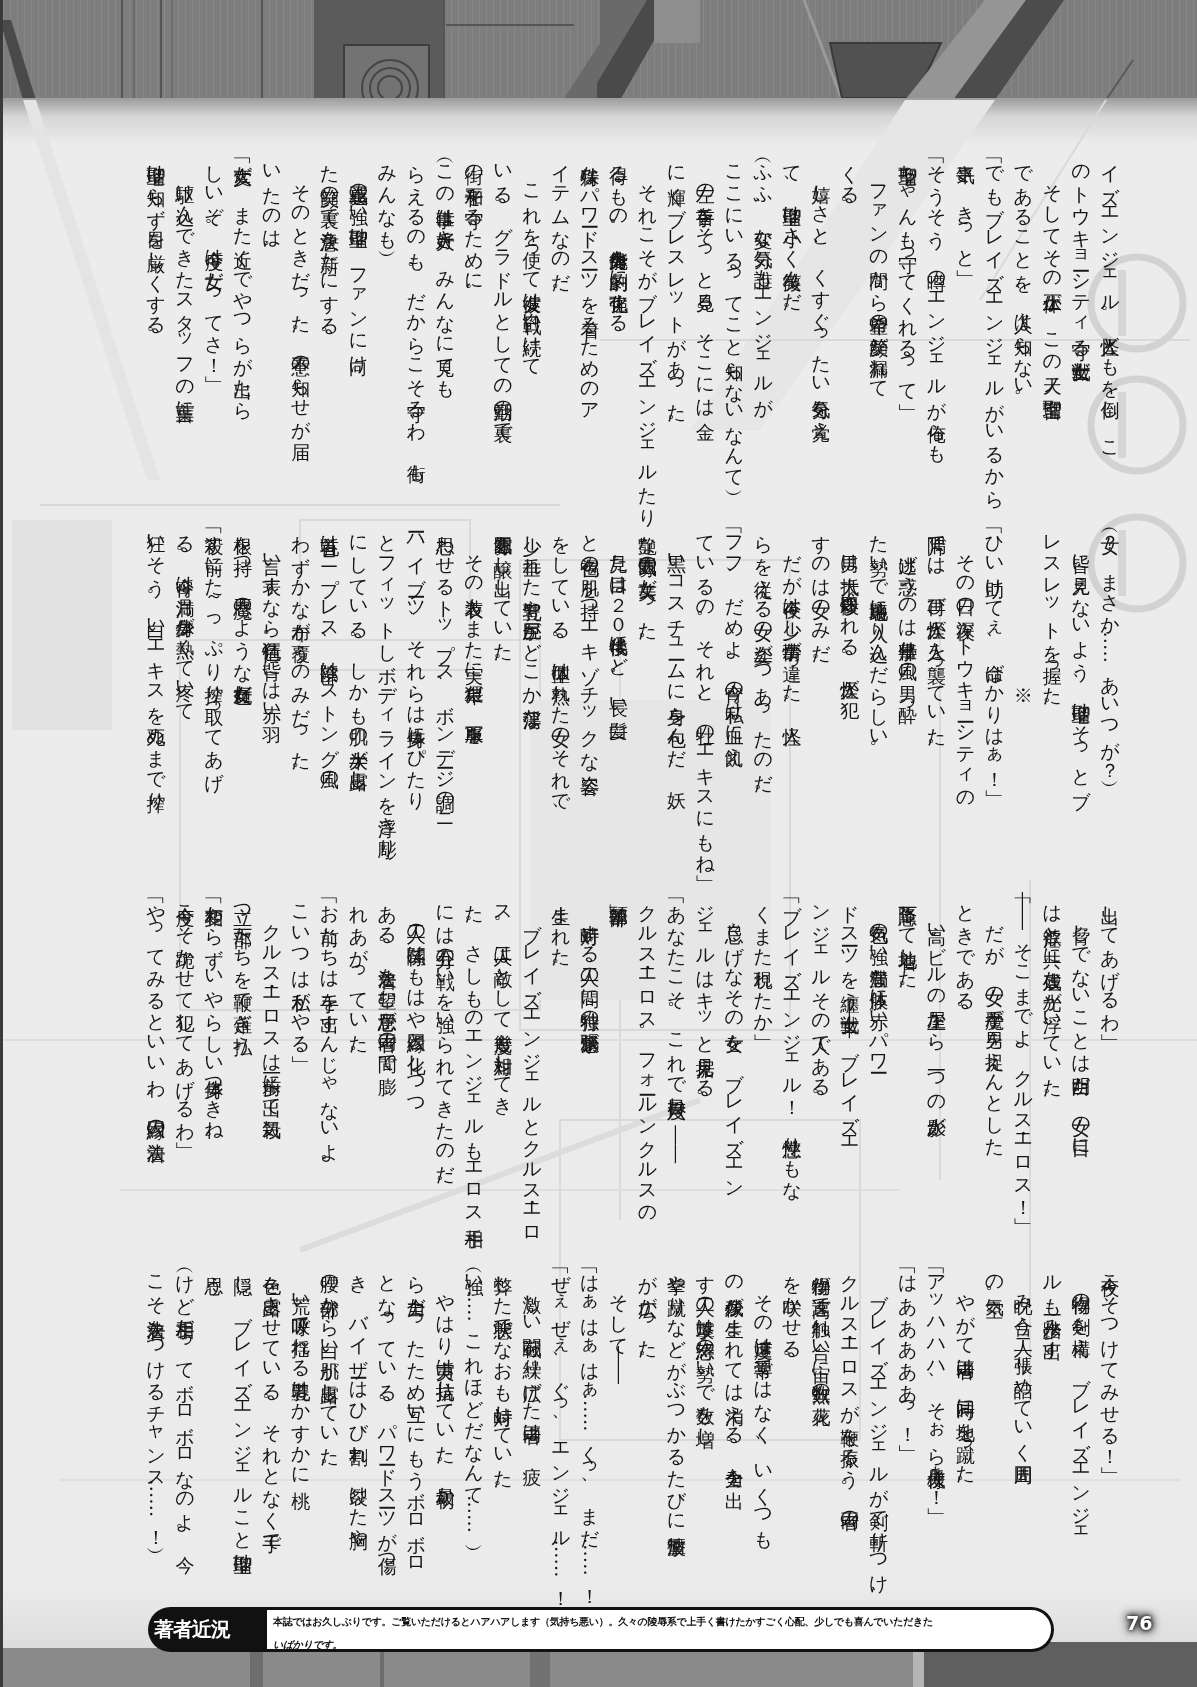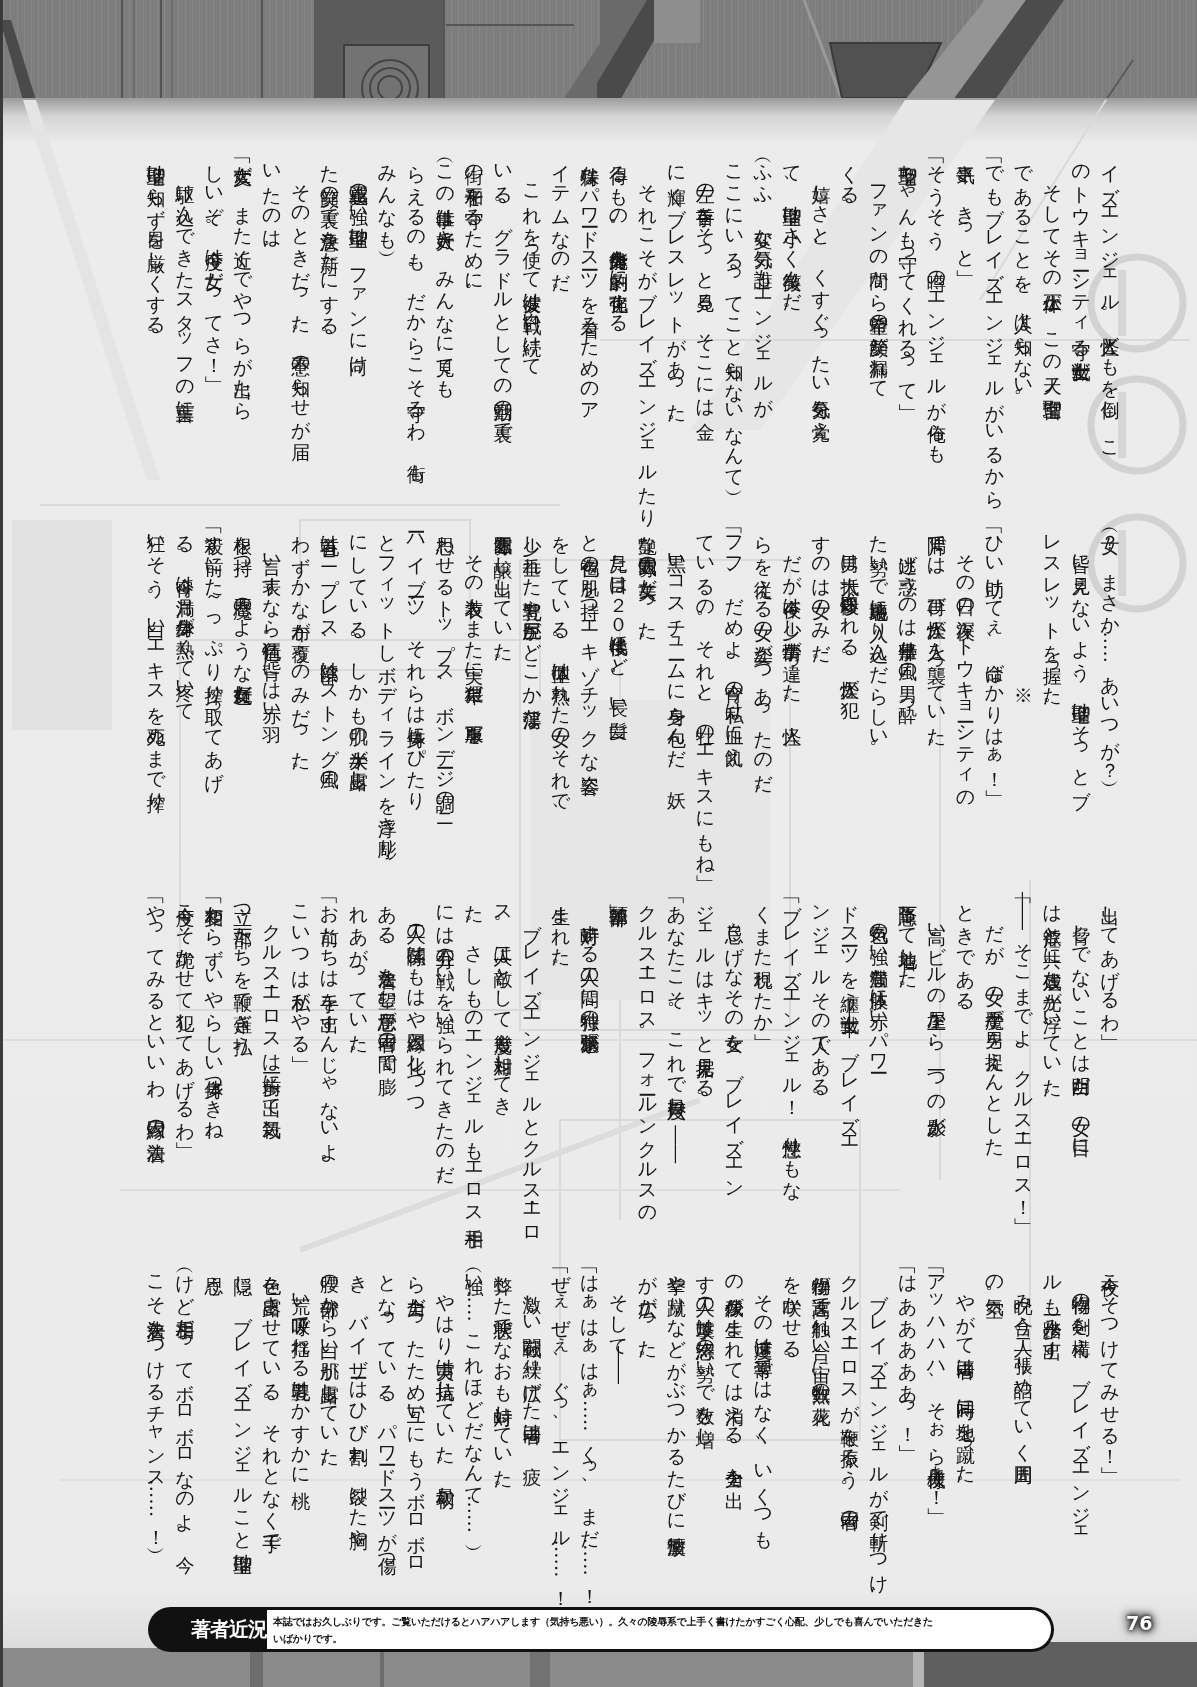--- a/index.html
+++ b/index.html
@@ -18,33 +18,33 @@
   .tier .col { white-space: nowrap; height: 326px; overflow: visible; }
   .t1 { top: 152px; } .t2 { top: 522px; } .t3 { top: 892px; } .t4 { top: 1262px; }
 
   .footer {
     position: absolute; left: 148px; top: 1607px; width: 906px; height: 45px;
     background: #111111; border-radius: 23px;
   }
   .footer-label {
     position: absolute; left: 6px; top: 0; width: 113px; height: 45px;
     color: #ffffff; font-family: "DejaVu Sans", "Liberation Sans", sans-serif;
-    font-weight: bold; font-size: 20px; line-height: 45px; text-align: right; letter-spacing: -1px;
+    font-weight: bold; font-size: 20px; line-height: 45px; text-align: left; letter-spacing: -1px;
   }
   .footer-box {
     position: absolute; left: 119px; top: 3px; right: 3px; bottom: 3px;
     background: #ffffff; border-radius: 0 20px 20px 0;
   }
   .footer-line {
     position: absolute; left: 6px; white-space: nowrap;
     font-family: "DejaVu Sans", "Liberation Sans", sans-serif;
     font-weight: bold; font-size: 10px; line-height: 13px; color: #111111;
     letter-spacing: -0.3px;
   }
-  .fl1 { top: 5px; } .fl2 { top: 22px; }
+  .fl1 { top: 5px; } .fl2 { top: 28px; font-style: italic; }
   .page-number {
     position: absolute; left: 1094px; top: 1612px;
     font-family: "DejaVu Sans", "Liberation Sans", sans-serif;
     font-weight: bold; font-size: 19px; color: #ffffff;
     text-shadow: 0 0 3px #1a1a1a, 0 0 6px #1a1a1a, 0 0 9px #2a2a2a, 0 0 12px #333333;
     padding-left: 32px;
   }
 </style>
 </head>
 <body>

